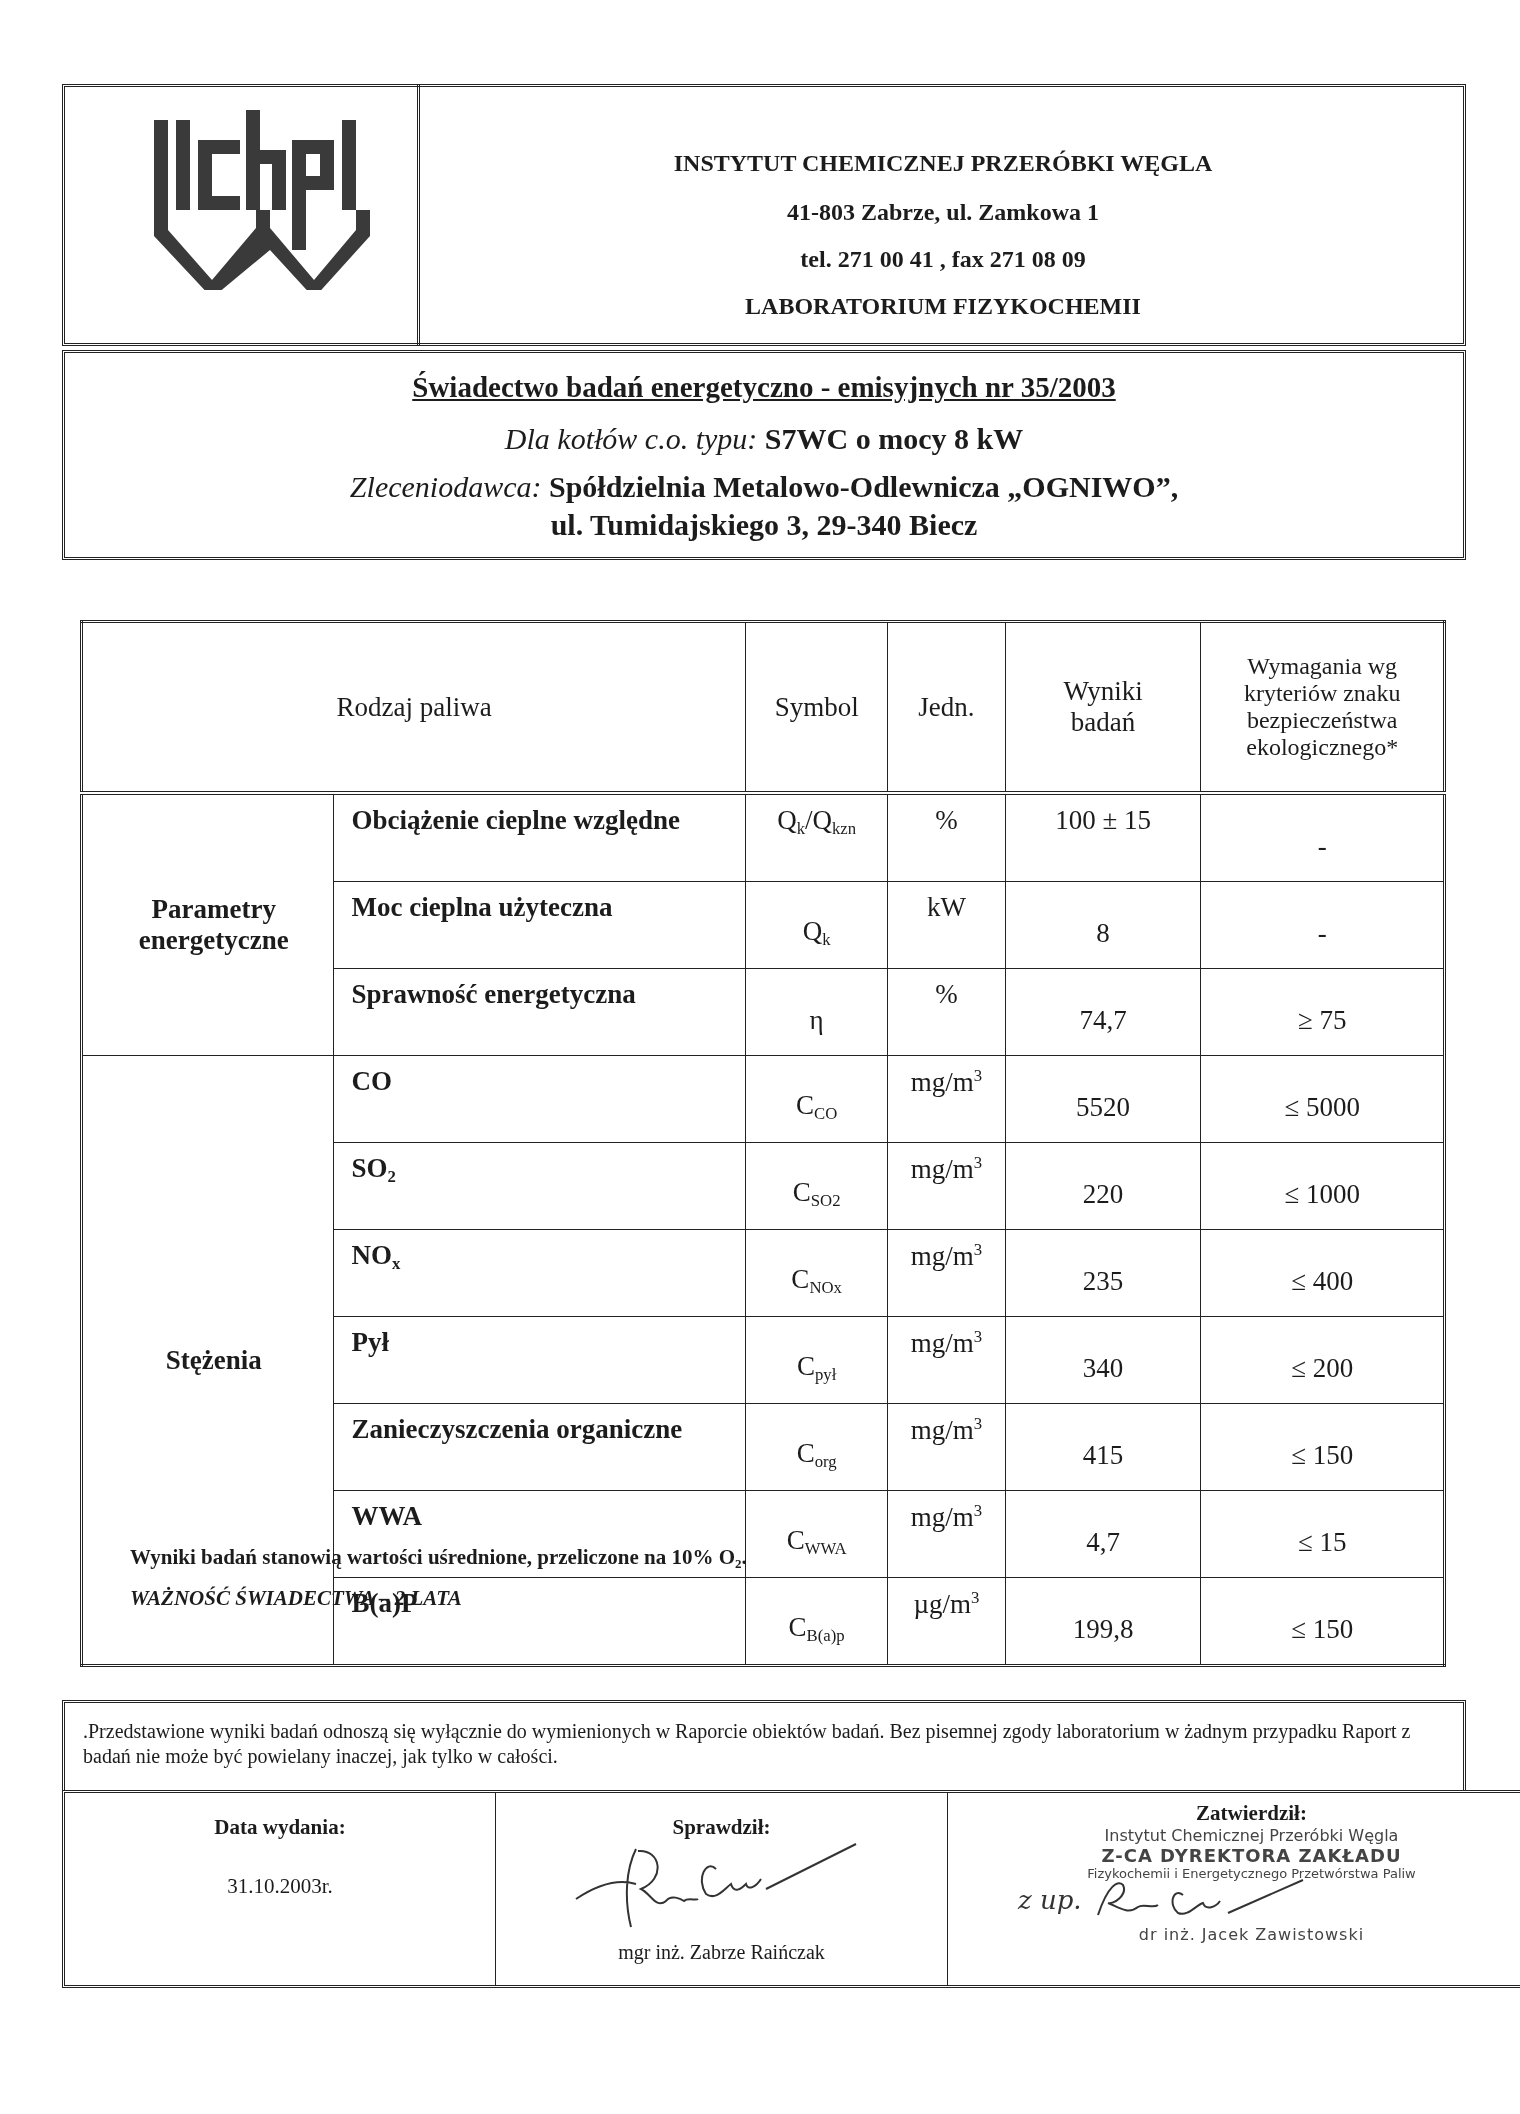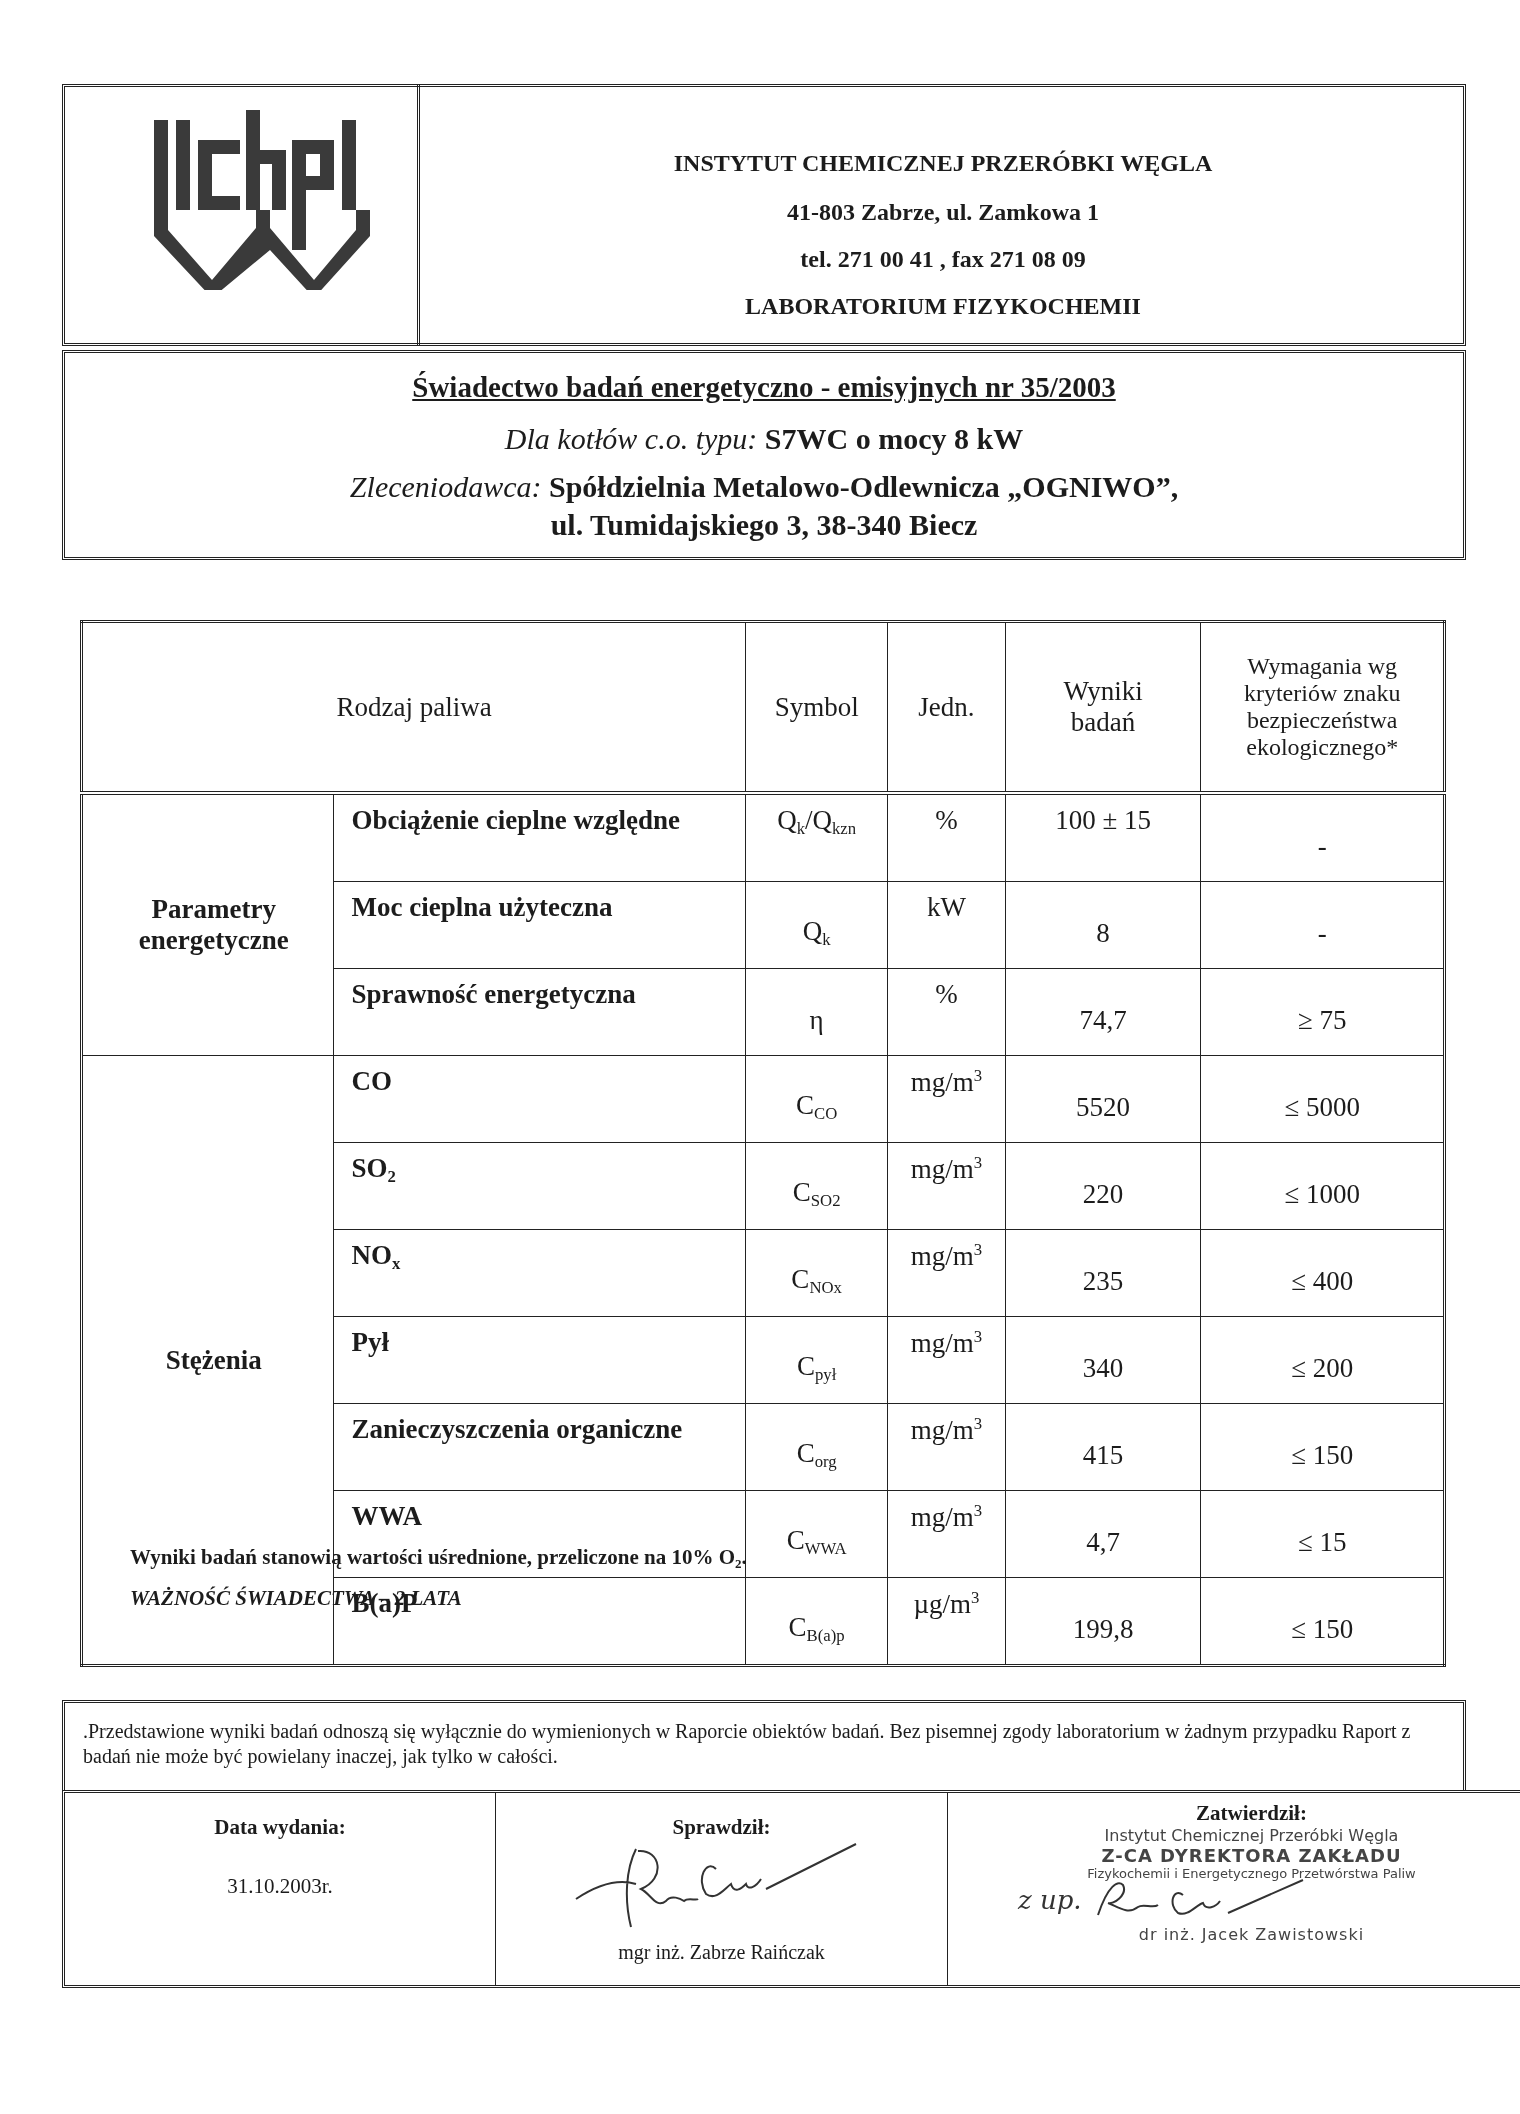--- a/index.html
+++ b/index.html
@@ -88,21 +88,21 @@
 <div class="abs cert">
   <div class="cert-title">Świadectwo badań energetyczno - emisyjnych nr 35/2003</div>
   <div class="cert-line">
     <i>Dla kotłów c.o. typu:</i>
     <b>S7WC o mocy 8 kW</b>
   </div>
   <div class="cert-line" style="margin-top:14px;">
     <i>Zleceniodawca:</i>
     <b>Spółdzielnia Metalowo-Odlewnicza „OGNIWO”,</b>
   </div>
-  <div class="cert-line2">ul. Tumidajskiego 3, 38-340 Biecz</div>
+  <div class="cert-line2">ul. Tumidajskiego 3, 29-340 Biecz</div>
 </div>
 
 <table class="main">
   <colgroup>
     <col style="width:252px">
       <col style="width:414px">
       <col style="width:142px">
     <col style="width:118px">
       <col style="width:196px">
       <col style="width:244px">

